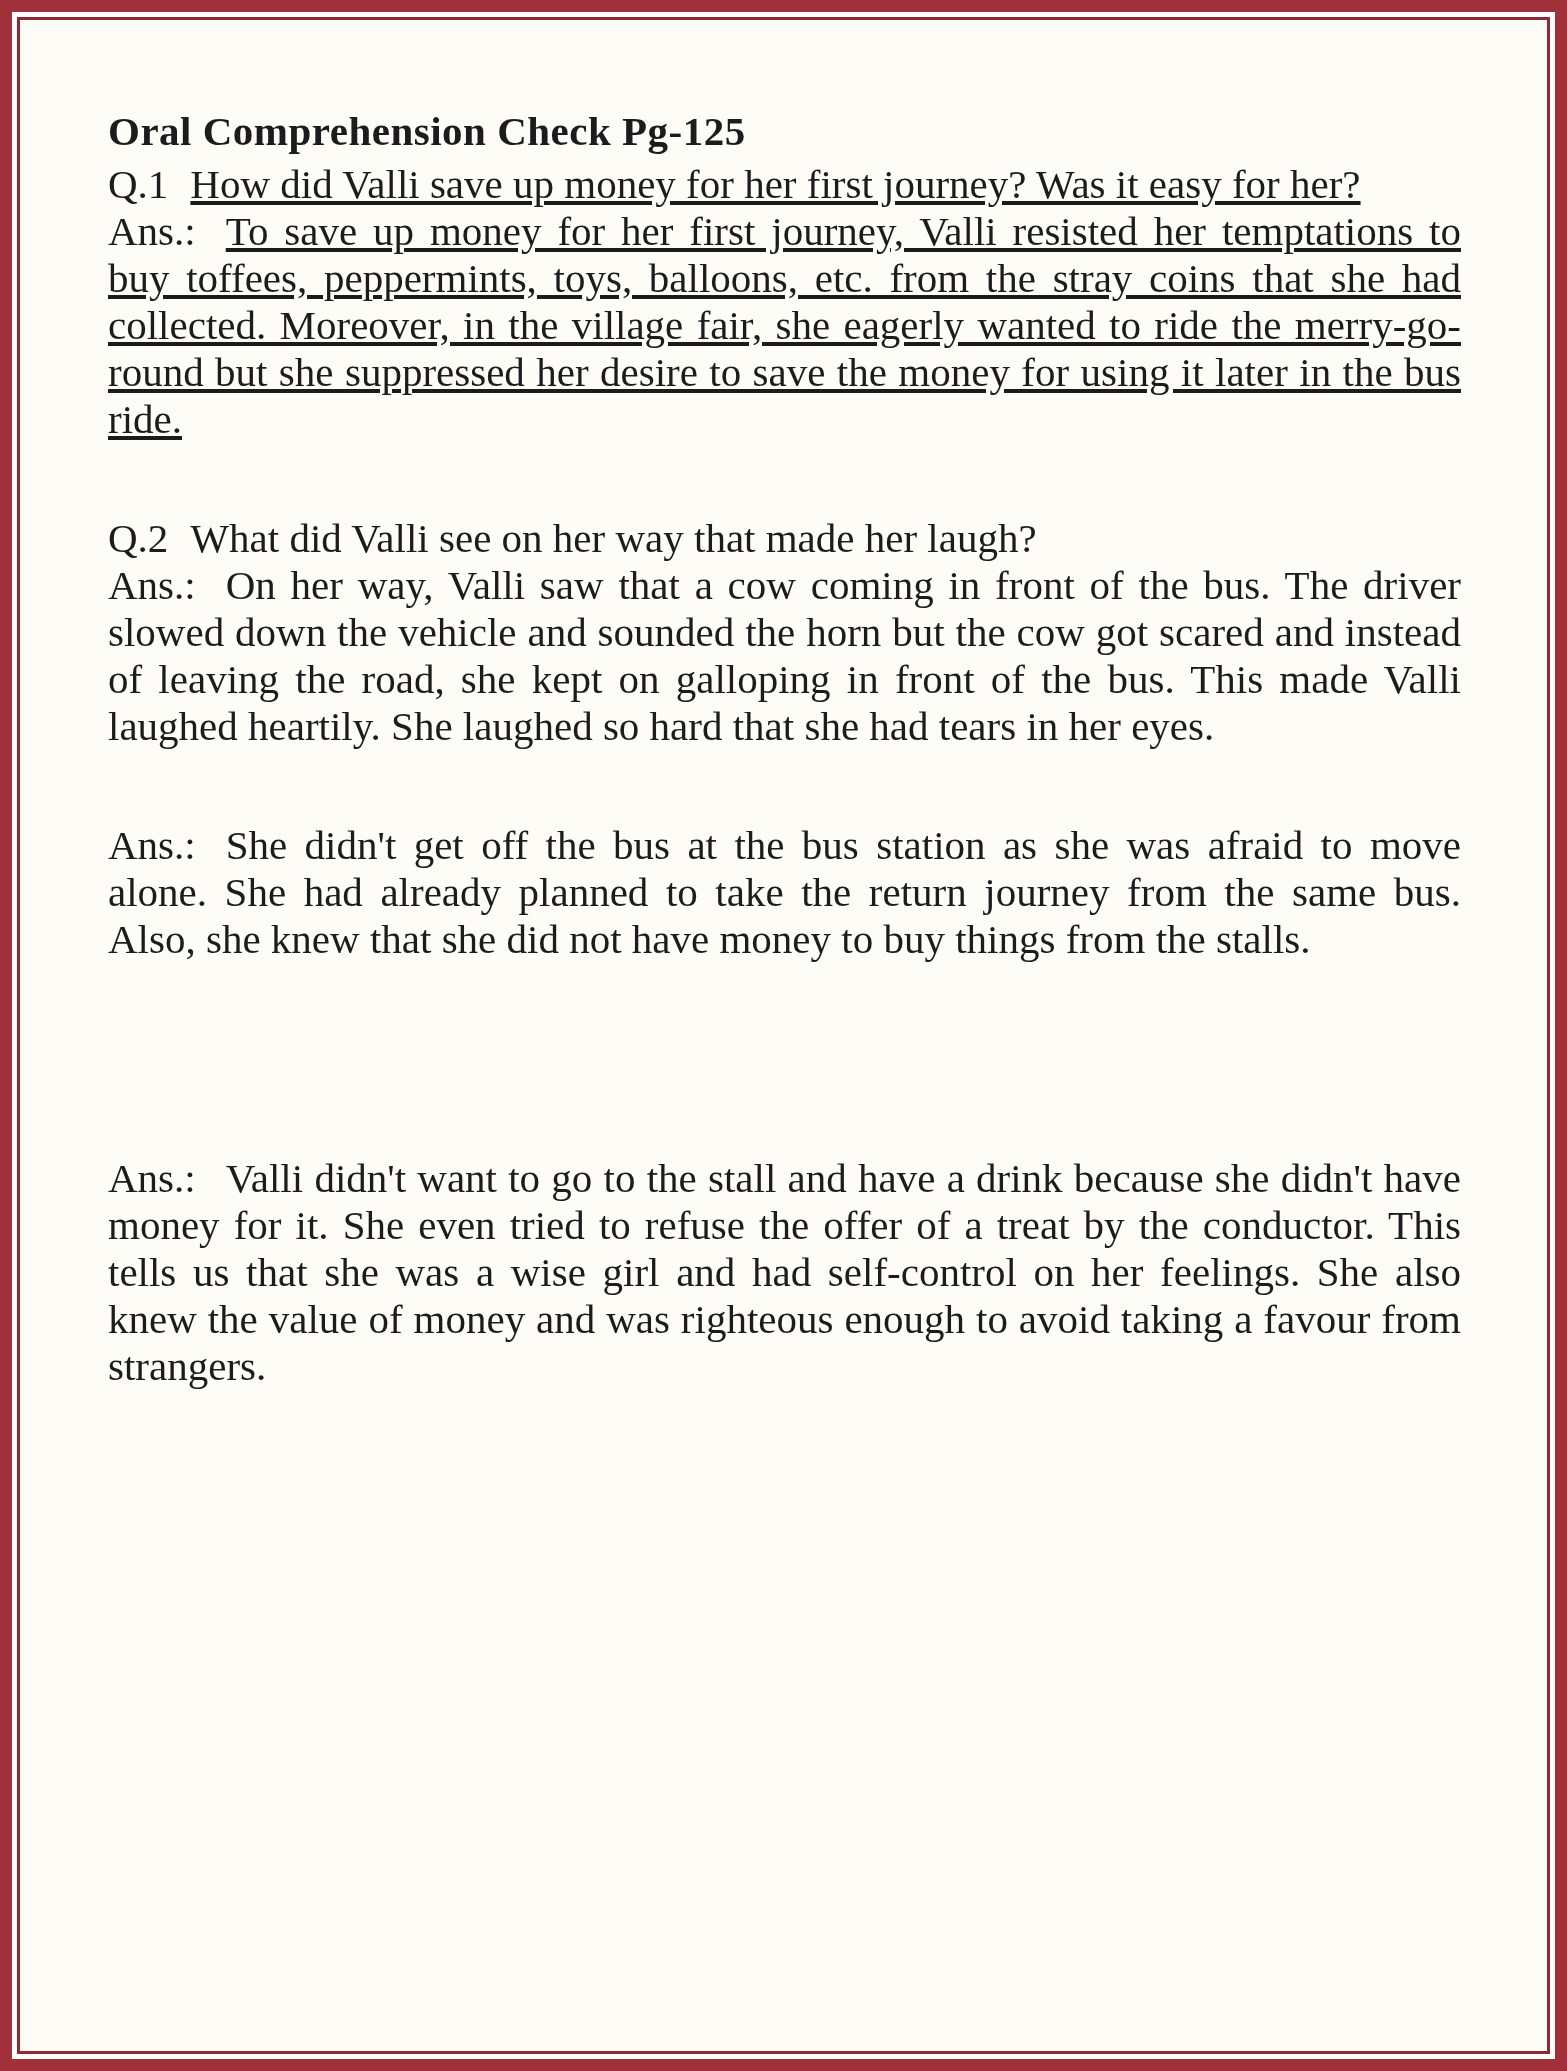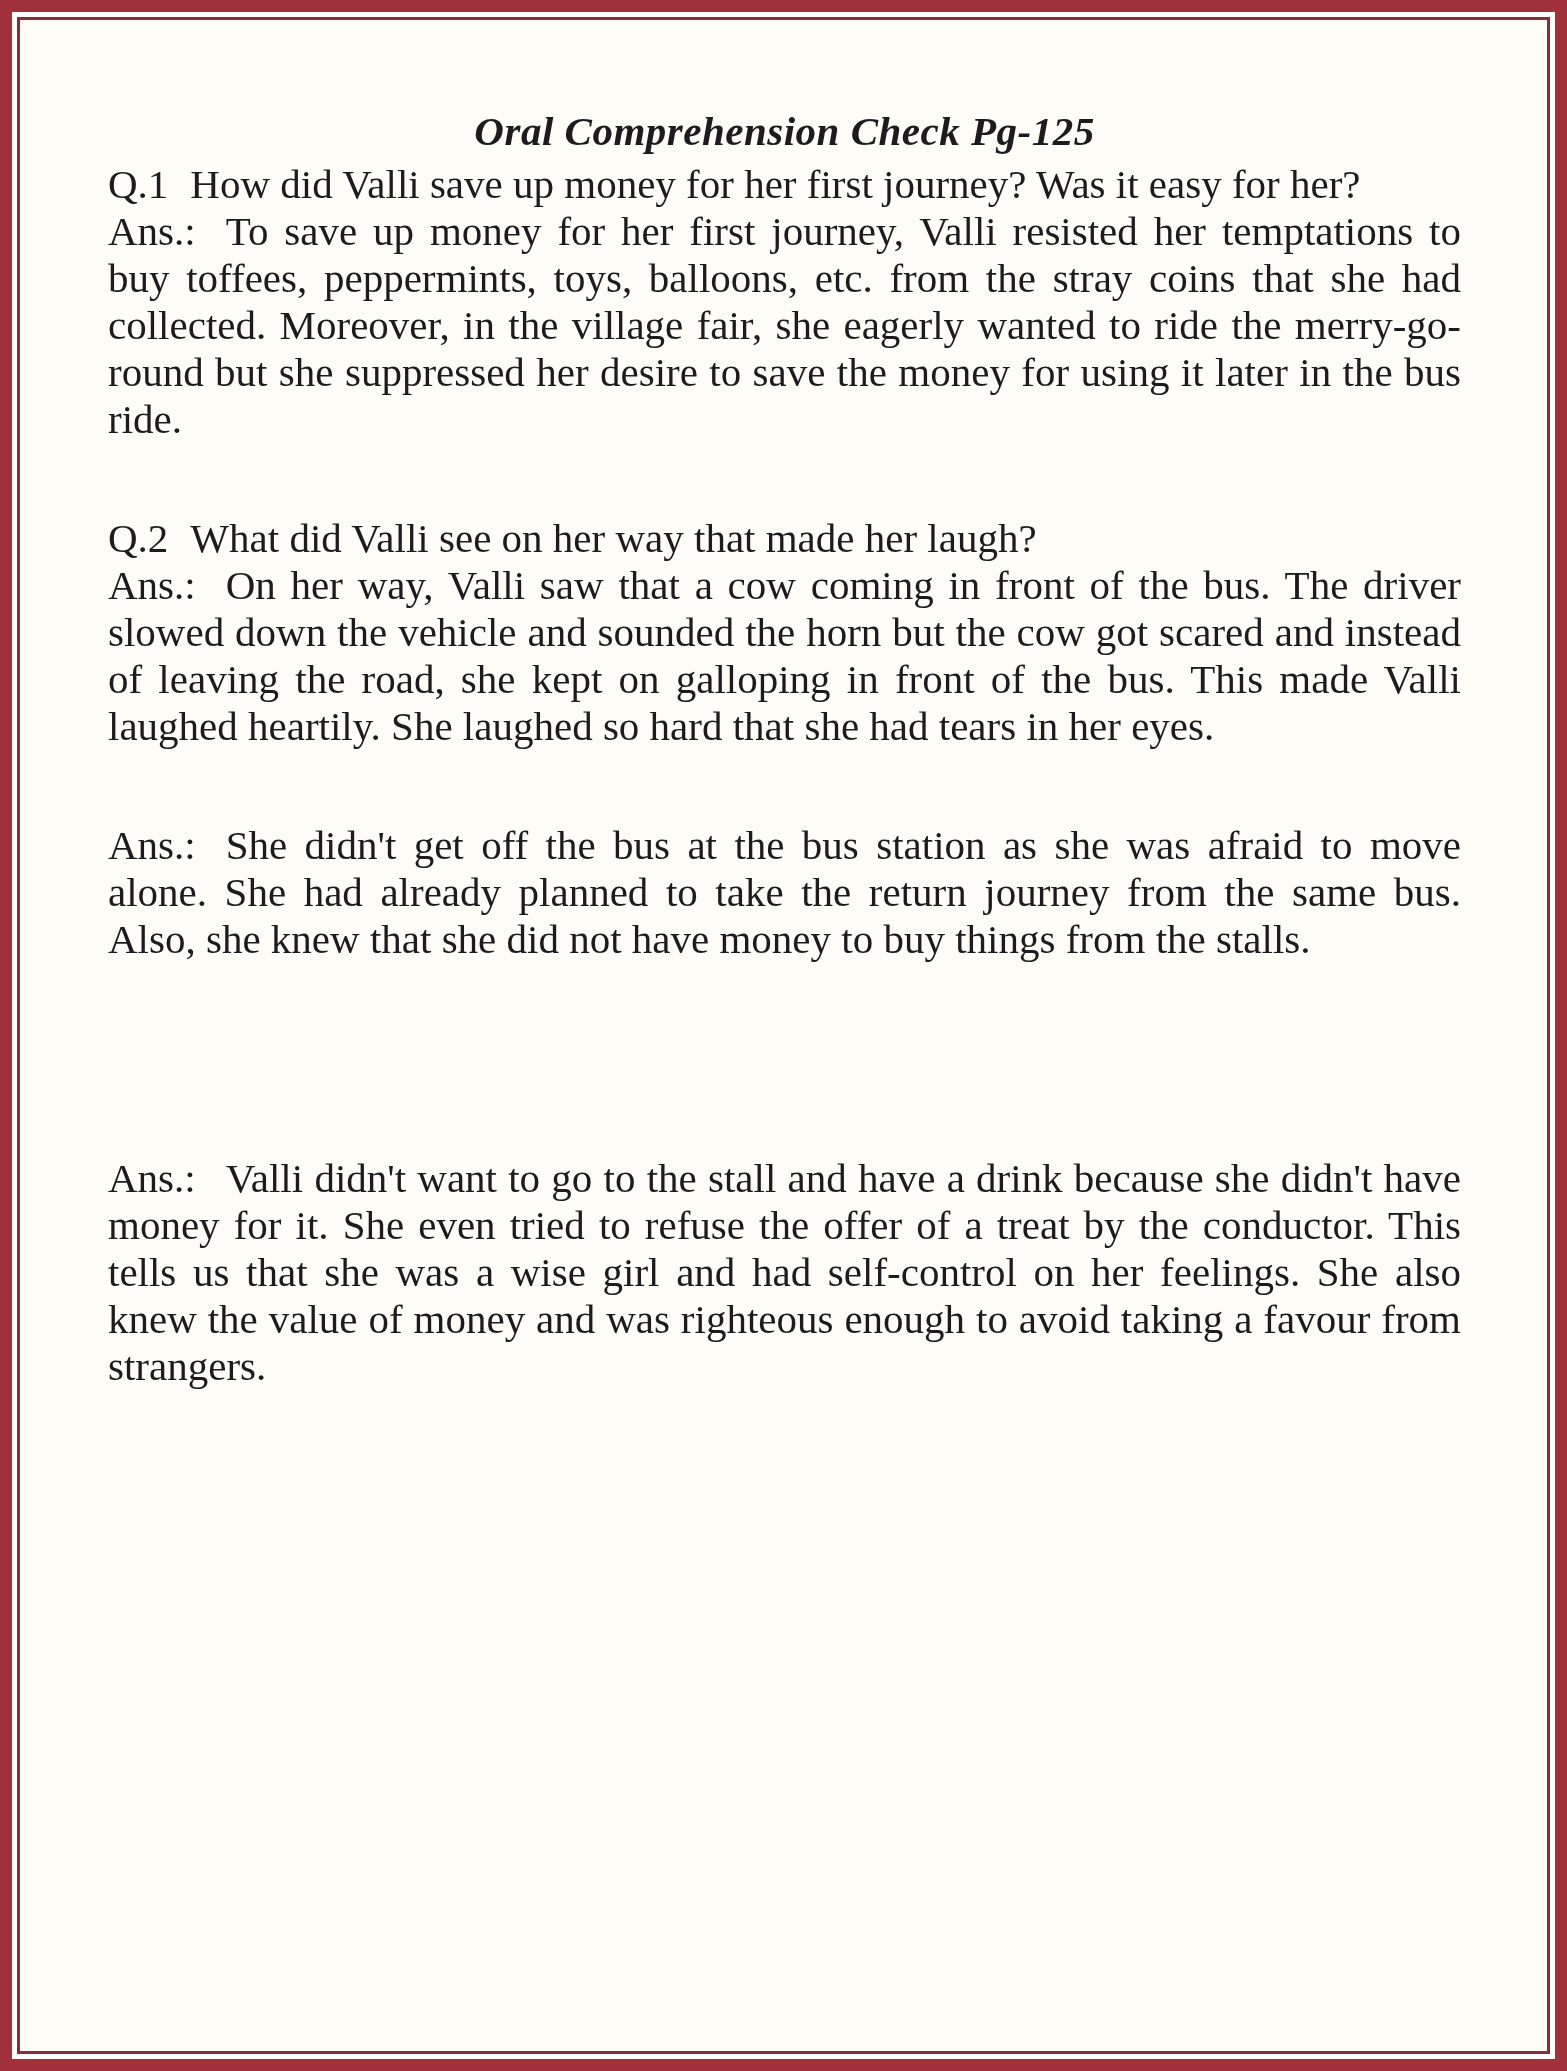--- a/index.html
+++ b/index.html
@@ -26,26 +26,25 @@
   }
   .doc {
     font-family: "Liberation Serif", "DejaVu Serif", serif;
     font-size: 41px;
     line-height: 47px;
     color: #1c1c1e;
   }
   .doc-title {
     font-weight: bold;
     margin: 0 0 6px 0;
-    text-align: center;
+    text-align: left;
     letter-spacing: 0.5px;
-    font-style: italic;
   }
   .qa-block { margin-top: 72px; }
-  .qa-block.first { margin-top: 0; }
+  .qa-block.first { margin-top: 0; text-decoration: underline; }
   .qa-block.big-gap { margin-top: 192px; }
   .question, .answer {
     margin: 0;
     text-align: justify;
   }
   .q-num {
     display: inline-block;
     margin-right: 22px;
   }
   .ans-label {

